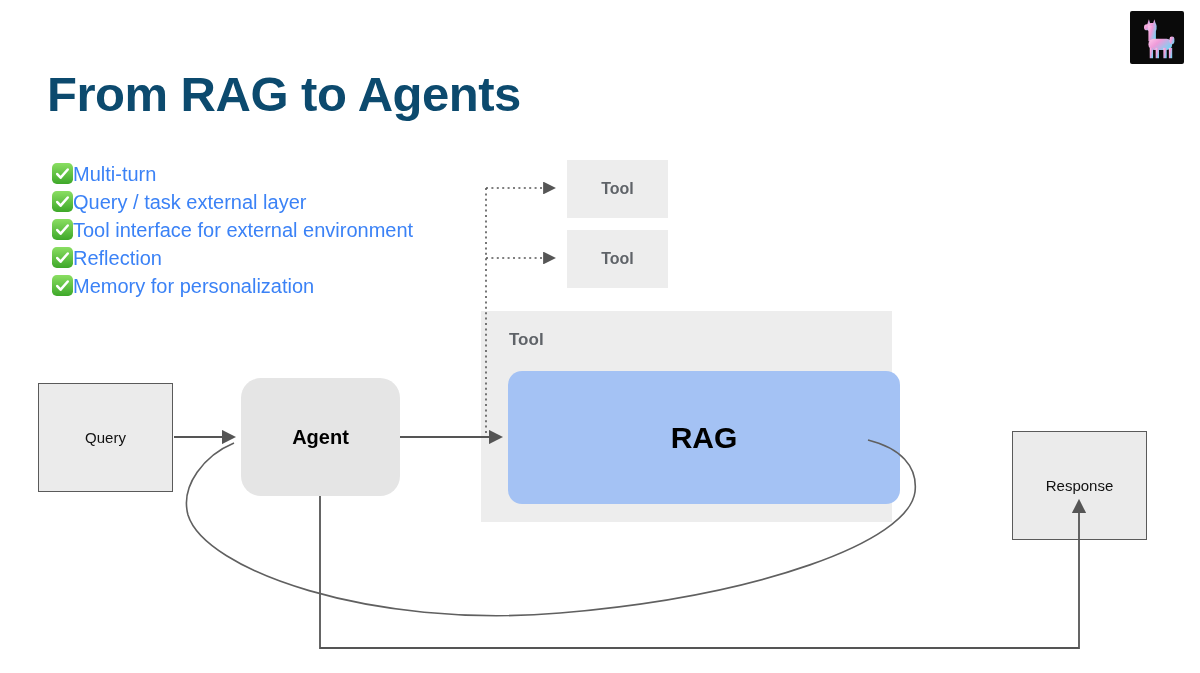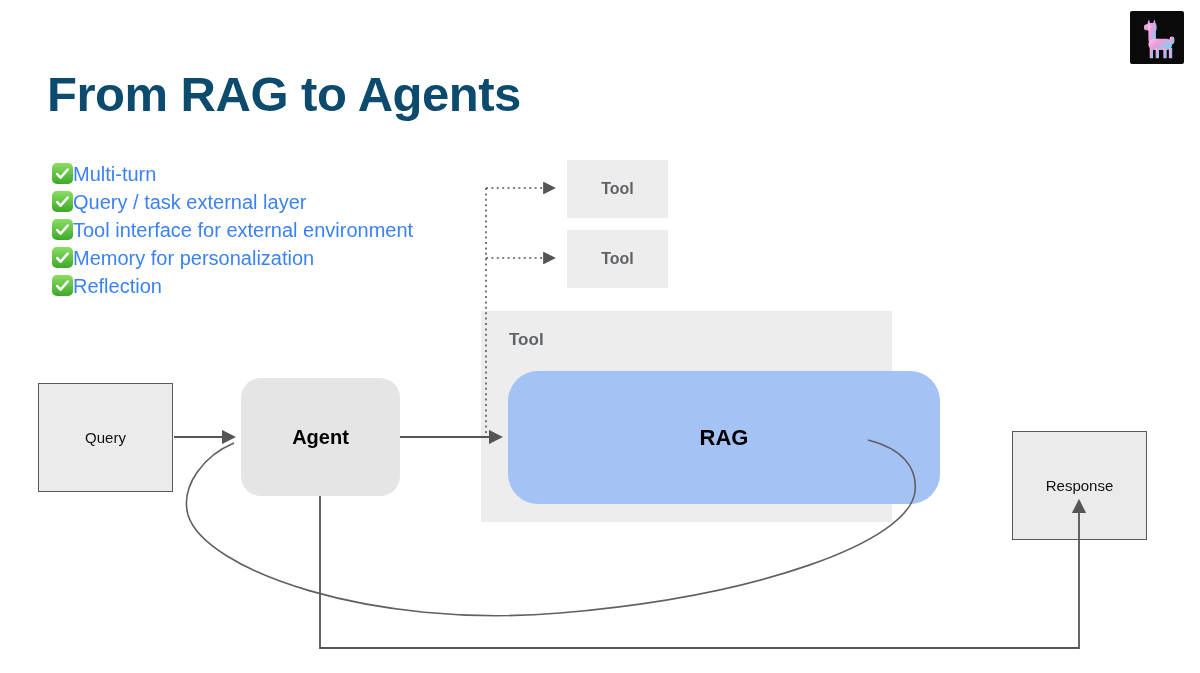--- a/index.html
+++ b/index.html
@@ -108,24 +108,24 @@
   }
   .tool-container-label {
     position: absolute;
     left: 28px; top: 19px;
     font-size: 17px;
     font-weight: bold;
     color: #5f6368;
   }
   .rag-box {
     left: 27px; top: 60px;
-    width: 432px; height: 133px;
+    width: 392px; height: 133px;
     background: #a4c2f4;
-    border-radius: 30px;
-    font-size: 22px;
+    border-radius: 14px;
+    font-size: 30px;
     font-weight: bold;
     color: #000000;
   }
 
   .connectors {
     position: absolute;
     left: 0; top: 0;
     width: 1200px;
     height: 673px;
     pointer-events: none;
@@ -181,30 +181,30 @@
         </span>
       <span>Tool interface for external environment</span>
     </li>
     <li>
       <span class="check-icon">
           <svg width="21" height="21" viewBox="0 0 20 20">
             <rect width="20" height="20" rx="4.5" fill="url(#checkGrad)"></rect>
             <path d="M5 10.5l3.2 3.5L15 6.2" stroke="#ffffff" stroke-width="2.4" fill="none" stroke-linecap="round" stroke-linejoin="round"></path>
           </svg>
         </span>
+      <span>Reflection</span>
+    </li>
+    <li>
+      <span class="check-icon">
+          <svg width="21" height="21" viewBox="0 0 20 20">
+            <rect width="20" height="20" rx="4.5" fill="url(#checkGrad)"></rect>
+            <path d="M5 10.5l3.2 3.5L15 6.2" stroke="#ffffff" stroke-width="2.4" fill="none" stroke-linecap="round" stroke-linejoin="round"></path>
+          </svg>
+        </span>
       <span>Memory for personalization</span>
-    </li>
-    <li>
-      <span class="check-icon">
-          <svg width="21" height="21" viewBox="0 0 20 20">
-            <rect width="20" height="20" rx="4.5" fill="url(#checkGrad)"></rect>
-            <path d="M5 10.5l3.2 3.5L15 6.2" stroke="#ffffff" stroke-width="2.4" fill="none" stroke-linecap="round" stroke-linejoin="round"></path>
-          </svg>
-        </span>
-      <span>Reflection</span>
     </li>
   </ul>
 
   <div class="logo">
     <svg width="44" height="44" viewBox="0 0 40 40">
       <g fill="url(#llamaGrad)">
         <polygon points="12.6,3 14.4,8.5 10.9,8.5"></polygon>
         <polygon points="17.6,3 19.3,8.5 15.9,8.5"></polygon>
         <rect x="8.2" y="7.6" width="7.5" height="5.4" rx="2.6"></rect>
         <rect x="11.6" y="6.4" width="8" height="8" rx="3"></rect>

